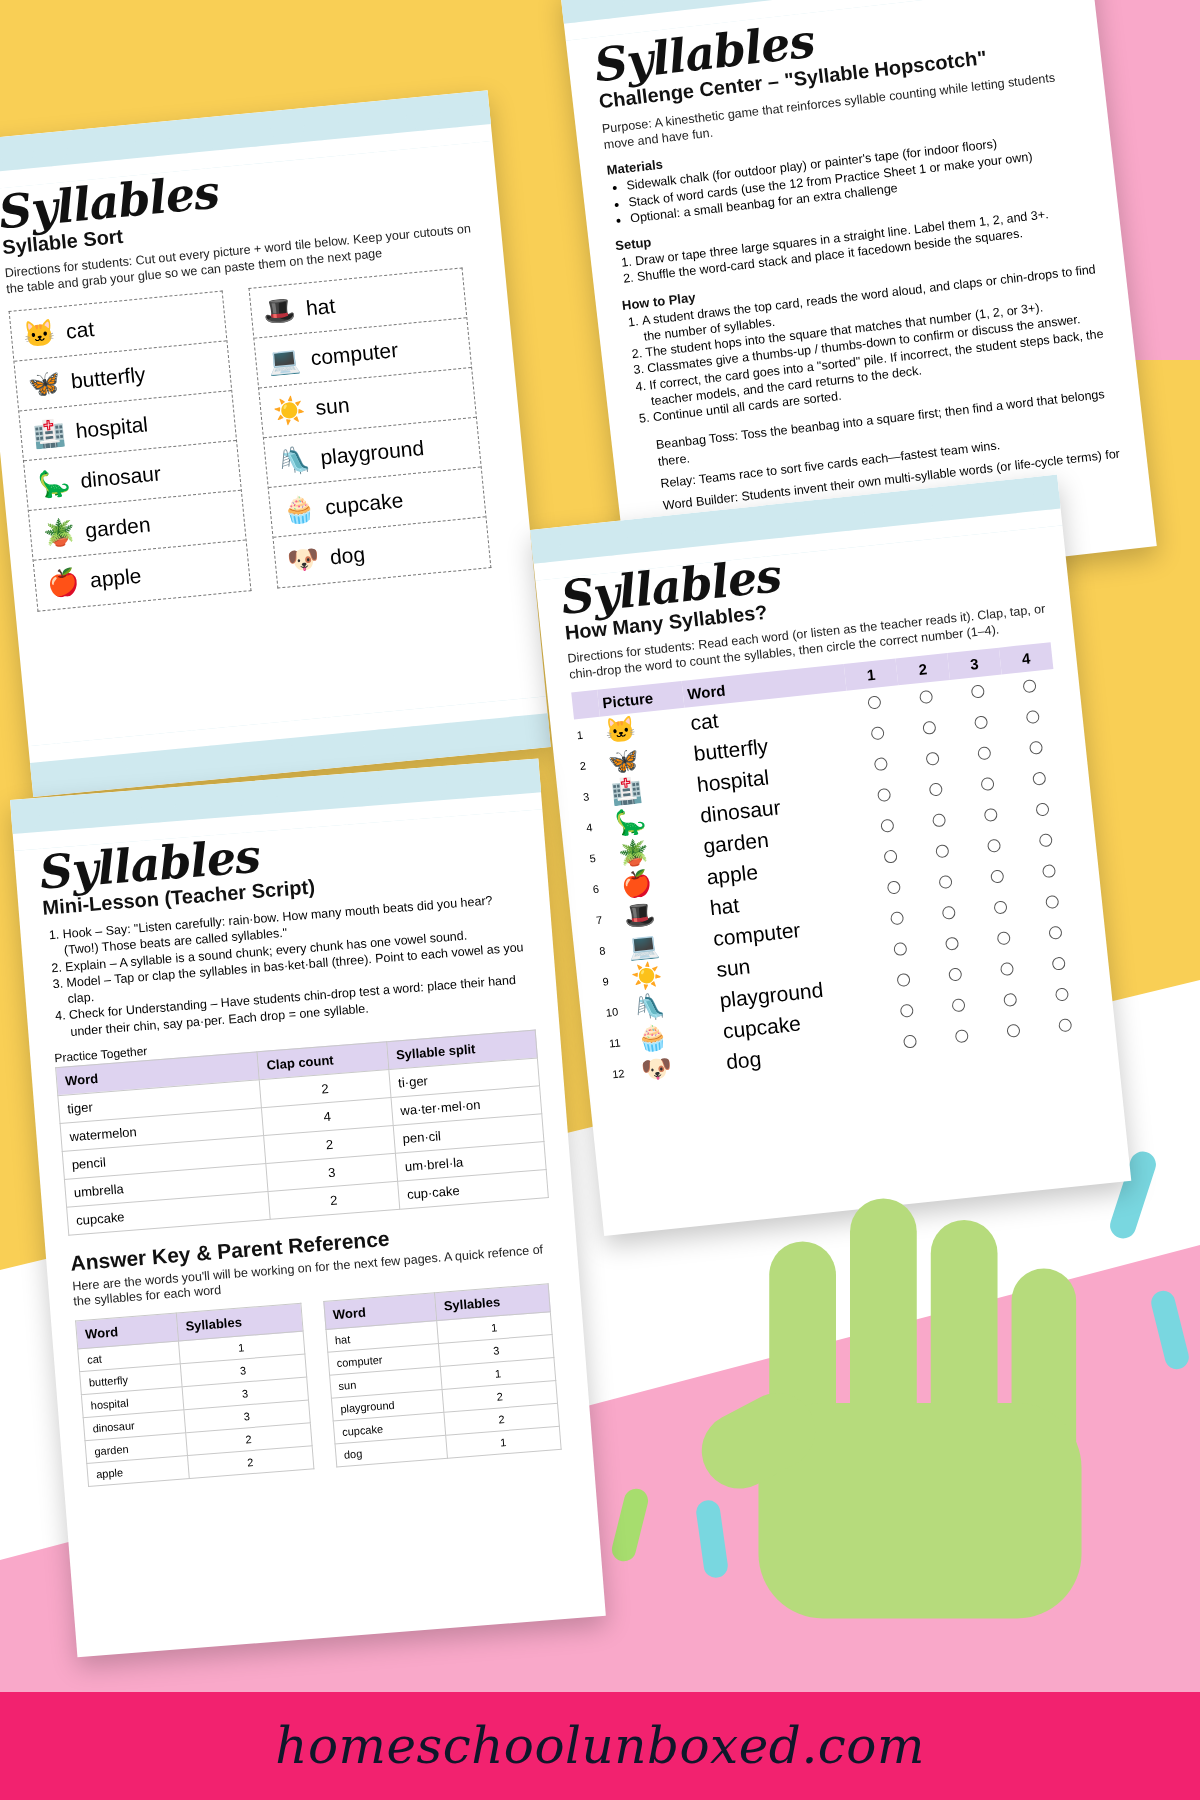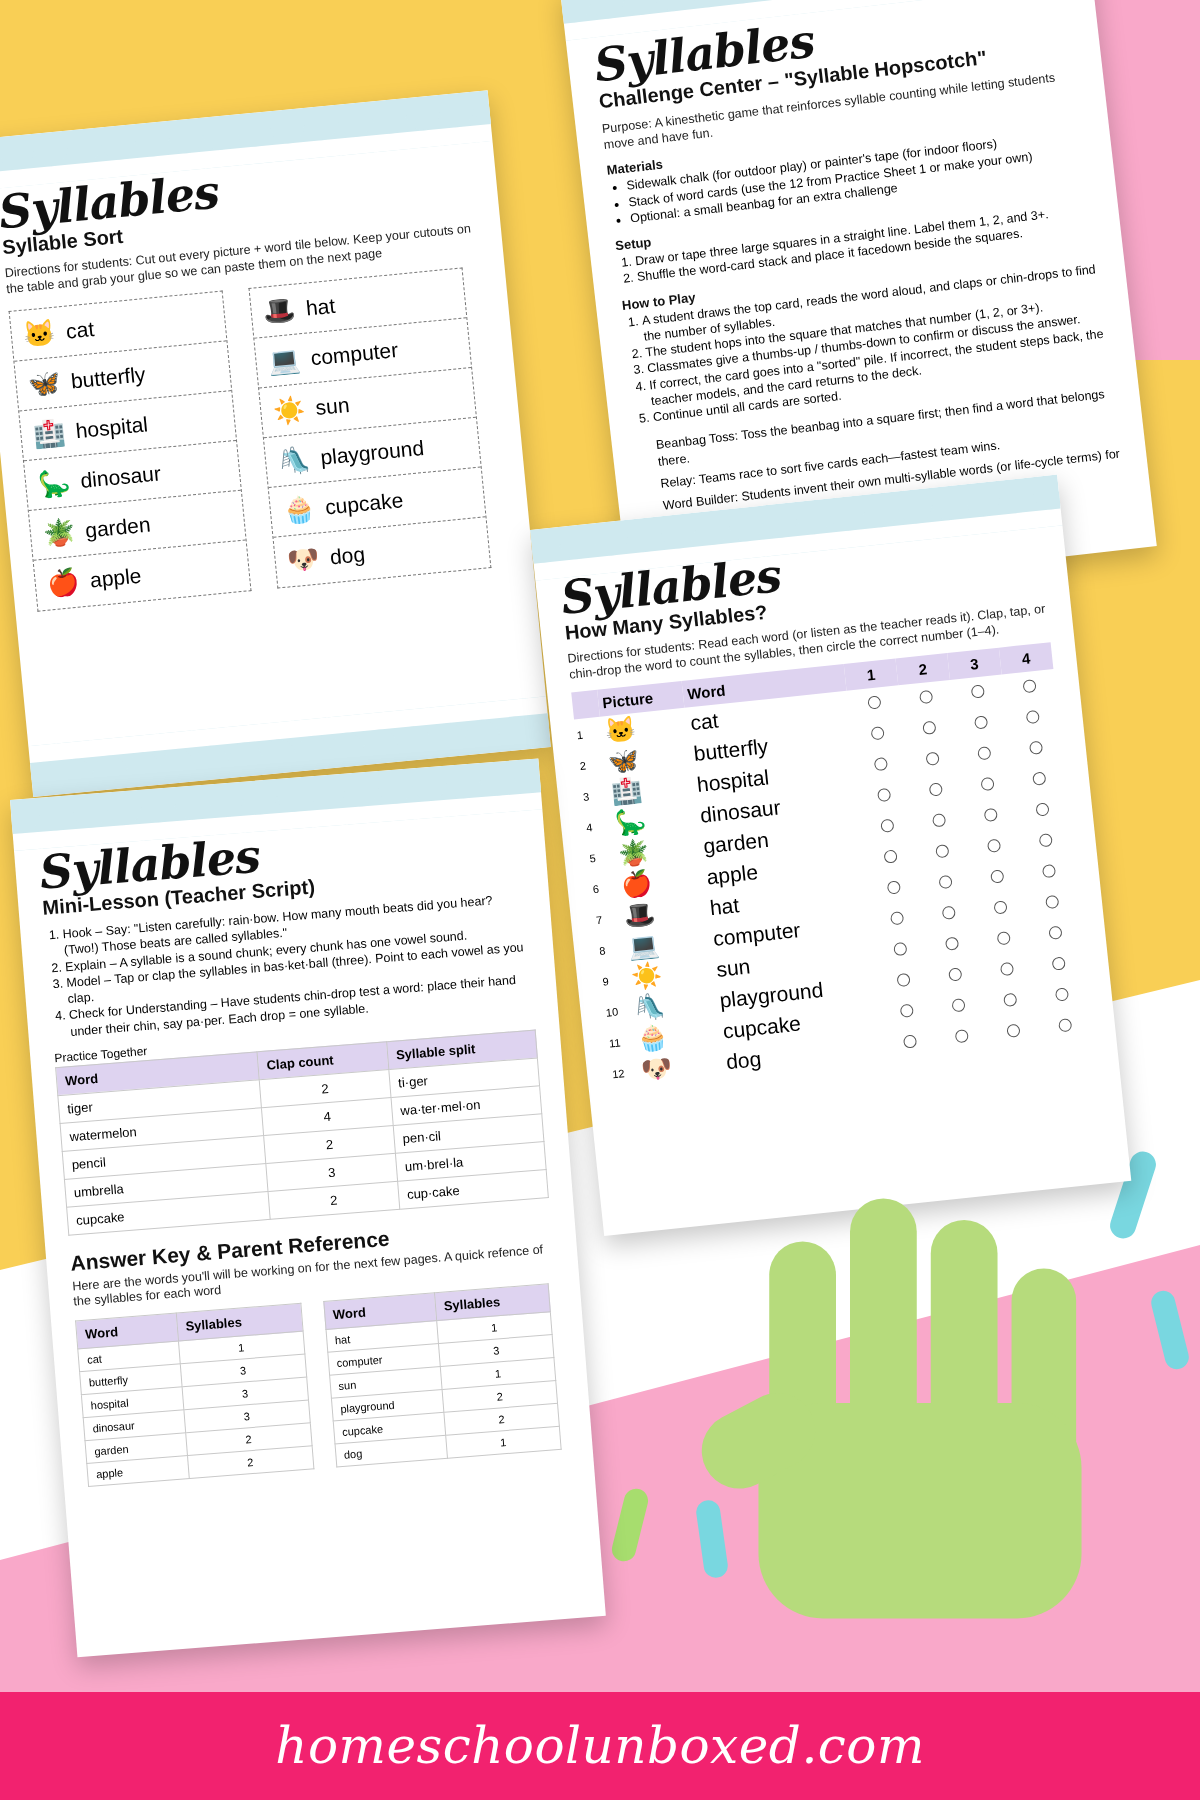--- a/index.html
+++ b/index.html
@@ -31,21 +31,21 @@
   
   .stick { position:absolute; border-radius:40px; }
 
   
   .footer-band {
     position:absolute; left:0; bottom:0; width:1200px; height:108px;
     background:#f2226f; display:flex; align-items:center; justify-content:center;
     z-index:60;
   }
   .footer-band .url {
-    color:#ffffff; font-size:50px; letter-spacing:.5px;
+    color:#0f172a; font-size:50px; letter-spacing:.5px;
     font-family:"DejaVu Serif", serif; font-style:italic;
   }
 
   
   .sheet {
     position:absolute; background:#fff; overflow:hidden;
     box-shadow: 0 10px 26px rgba(0,0,0,.22);
   }
   .scallop {
     position:absolute; left:0; top:0; width:100%; height:34px;

